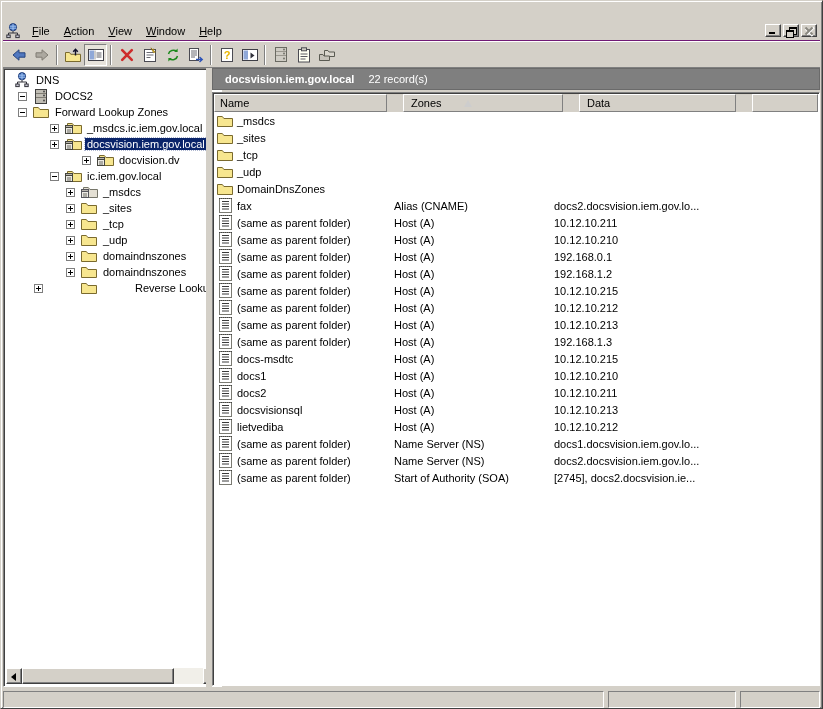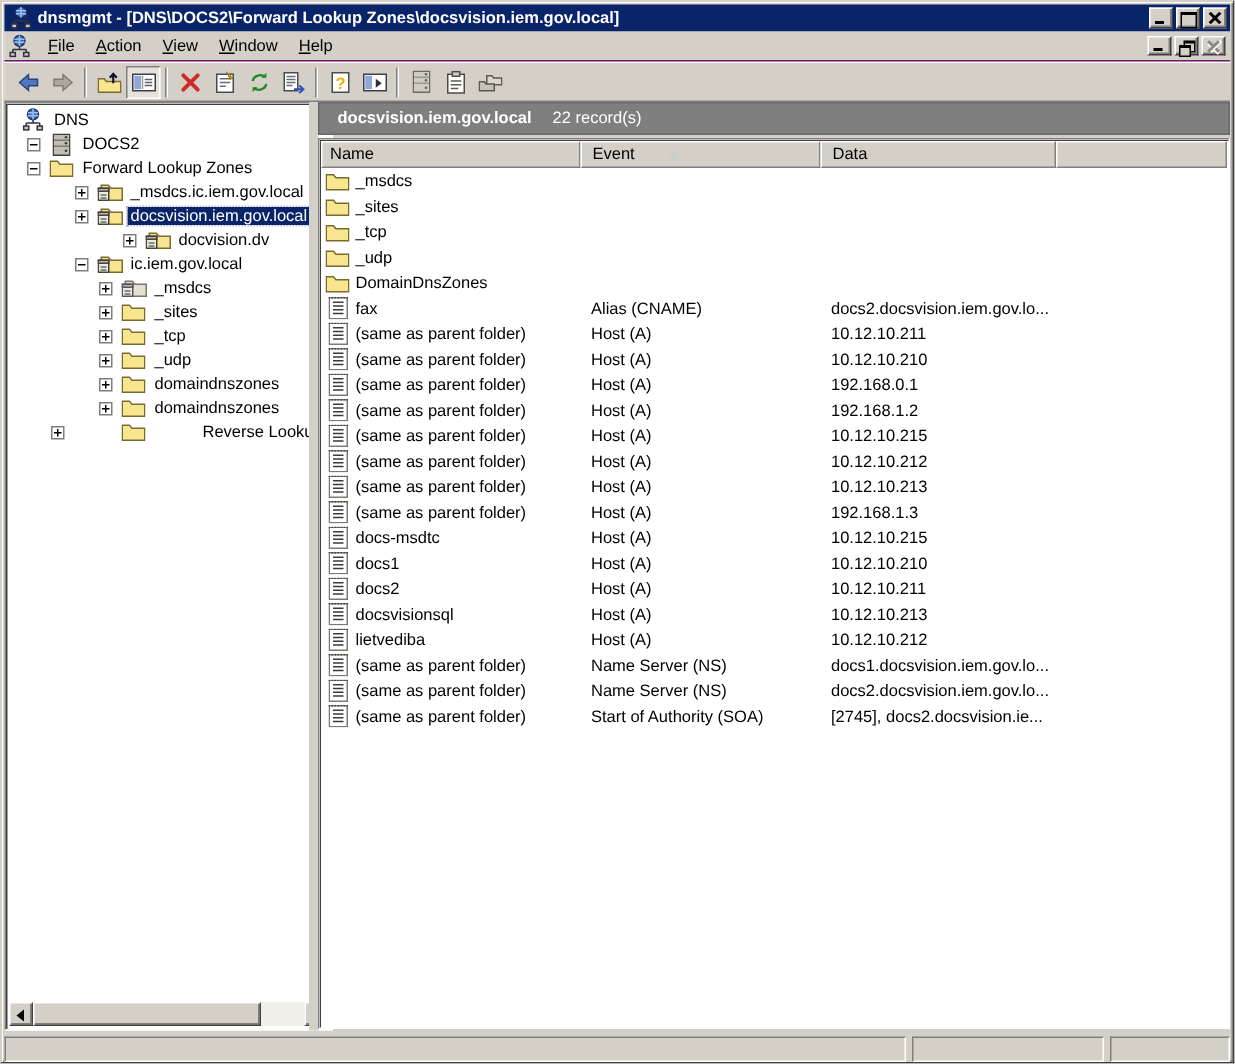--- a/index.html
+++ b/index.html
@@ -81,21 +81,21 @@
   .right-pane { position:absolute; left:209px; right:0; top:0; bottom:0; }
   .banner { position:absolute; left:0; right:0; top:0; height:22px; background:#7F7F7F; color:#fff;
             display:flex; align-items:center; padding:0 12px; border:1px solid #6a6a6a; }
   .banner .zname { font-weight:bold; }
   .banner .zcount { margin-left:14px; }
 
   .listview { position:absolute; left:0; right:0; top:24px; bottom:1px; background:#fff;
               border-top:1px solid #808080; border-left:1px solid #808080;
               border-right:1px solid #fff; border-bottom:1px solid #fff;
               box-shadow: inset 1px 1px 0 #404040; overflow:hidden; }
-  .lheader { position:absolute; left:1px; right:1px; top:1px; height:18px; display:flex; background:#D4D0C8; }
+  .lheader { position:absolute; left:1px; right:1px; top:1px; height:18px; display:flex; background:#D4D0C8;gap:16px; }
   .hcell { height:18px; background:#D4D0C8; display:flex; align-items:center; padding:0 5px;
            border-top:1px solid #fff; border-left:1px solid #fff;
            border-right:1px solid #808080; border-bottom:1px solid #808080; position:relative; }
   .hcell .sortasc { width:0; height:0; margin-left:22px;
                     border-left:4px solid transparent; border-right:4px solid transparent; border-bottom:7px solid #CDCDCD; }
   .lrows { position:absolute; left:1px; right:1px; top:19px; bottom:1px; overflow:hidden; background:#fff; }
   .lrow { height:17px; display:flex; align-items:center; white-space:nowrap; }
   .cell { overflow:hidden; flex:none; display:flex; align-items:center; padding-left:2px; }
   .c-name { width:173px; } .c-type { width:160px; padding-left:7px; } .c-data { width:157px; padding-left:7px; }
   .licn { width:18px; display:flex; justify-content:center; margin-right:3px; flex:none; }
@@ -104,35 +104,20 @@
   .statusbar { position:absolute; left:2px; right:2px; top:688px; height:19px; display:flex; gap:4px;
                padding-top:2px; background:#D4D0C8; }
   .sseg { border:1px solid; border-color:#808080 #fff #fff #808080; background:#D4D0C8; height:17px; }
   .sseg.s1 { flex:1; } .sseg.s2 { width:128px; } .sseg.s3 { width:80px; }
 </style>
 </head>
 <body>
 
 <div class="window">
 
-  <div class="titlebar">
-    <span class="ticon"><svg width="16" height="16">
-          <circle cx="8" cy="4.2" r="3.6" fill="#3E6FBE" stroke="#16306B"></circle>
-          <path d="M4.6 3.2h6.8M4.6 5.2h6.8M8 .7v7" stroke="#9FC0EE" fill="none"></path>
-          <path d="M8 8v2M3.5 10h9M3.5 10v2M12.5 10v2" stroke="#33333B" fill="none"></path>
-          <rect x="1.8" y="12" width="3.4" height="2.6" fill="#C8C8D4" stroke="#33333B"></rect>
-          <rect x="10.8" y="12" width="3.4" height="2.6" fill="#C8C8D4" stroke="#33333B"></rect>
-        </svg></span>
-    <span class="ttext">dnsmgmt - [DNS\DOCS2\Forward Lookup Zones\docsvision.iem.gov.local]</span>
-    <span class="winbtns">
-      <span class="wbtn g-min"></span>
-      <span class="wbtn g-max"></span>
-      <span class="wbtn g-close"></span>
-    </span>
-  </div>
 
   <div class="menubar">
     <span class="micon"><svg width="16" height="16">
           <circle cx="8" cy="4.2" r="3.6" fill="#3E6FBE" stroke="#16306B"></circle>
           <path d="M4.6 3.2h6.8M4.6 5.2h6.8M8 .7v7" stroke="#9FC0EE" fill="none"></path>
           <path d="M8 8v2M3.5 10h9M3.5 10v2M12.5 10v2" stroke="#33333B" fill="none"></path>
           <rect x="1.8" y="12" width="3.4" height="2.6" fill="#C8C8D4" stroke="#33333B"></rect>
           <rect x="10.8" y="12" width="3.4" height="2.6" fill="#C8C8D4" stroke="#33333B"></rect>
         </svg></span>
     <span class="menu-item"><u>F</u>ile</span>
@@ -408,21 +393,21 @@
       <div class="banner">
         <span class="zname">docsvision.iem.gov.local</span>
         <span class="zcount">22 record(s)</span>
       </div>
       <div class="listview">
         <div class="lheader">
           <span class="hcell c-name">
             <span>Name</span>
           </span>
           <span class="hcell c-type">
-            <span>Event</span>
+            <span>Zones</span>
             <span class="sortasc"></span>
           </span>
           <span class="hcell c-data">
             <span>Data</span>
           </span>
           <span class="hcell" style="flex:1;"></span>
         </div>
         <div class="lrows" id="rows">
             <div class="lrow">
               <span class="cell c-name">

